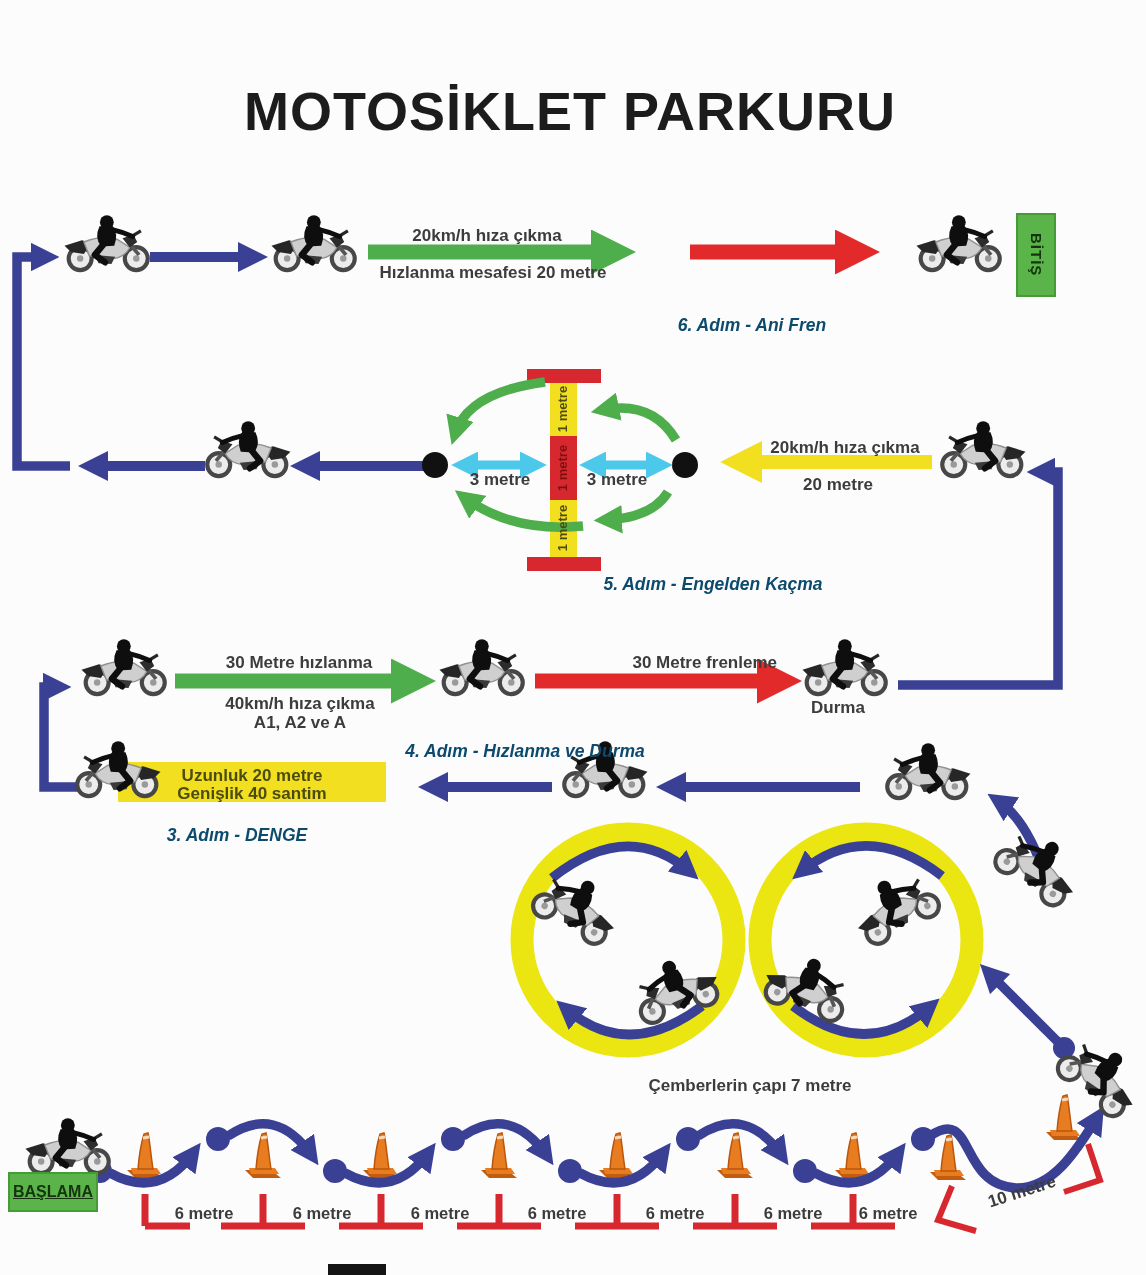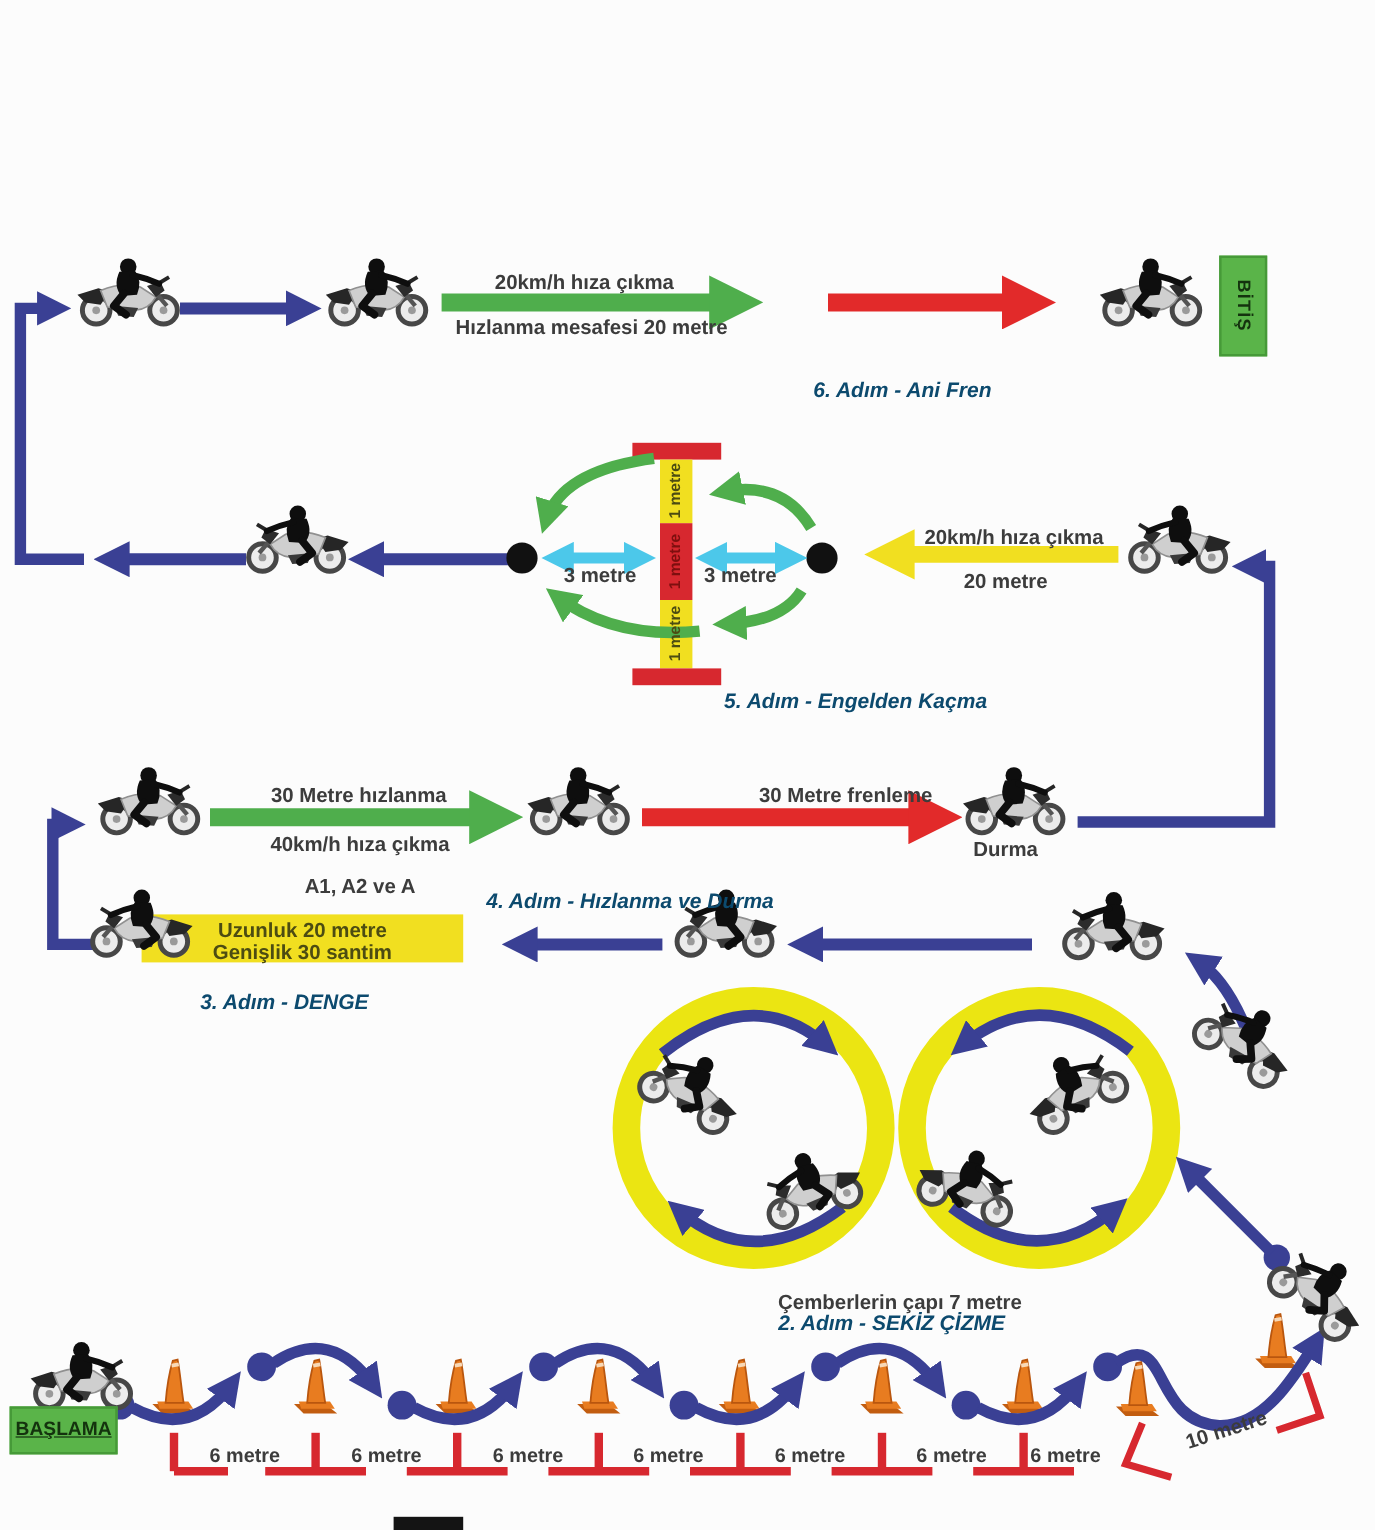--- a/index.html
+++ b/index.html
@@ -209,47 +209,47 @@
       <use href="#moto" transform="translate(1042,866) rotate(35) scale(-0.92,0.92) translate(-47,-30)"></use>
       <use href="#moto" transform="translate(580,906) rotate(28) scale(-0.92,0.92) translate(-47,-30)"></use>
       <use href="#moto" transform="translate(677,986) rotate(-18) scale(-0.92,0.92) translate(-47,-30)"></use>
       <use href="#moto" transform="translate(892,906) rotate(-28) scale(0.92,0.92) translate(-47,-30)"></use>
       <use href="#moto" transform="translate(806,984) rotate(18) scale(0.92,0.92) translate(-47,-30)"></use>
       <use href="#moto" transform="translate(1104,1076) rotate(40) scale(-0.92,0.92) translate(-47,-30)"></use>
       <use href="#moto" transform="translate(66,1145) scale(0.92,0.92) translate(-47,-30)"></use>
     </g>
   </svg>
 
+  <div class="title">MOTOSİKLET PARKURU</div>
 
   <div class="lbl" style="left:367px;top:226px;width:240px;">20km/h hıza çıkma</div>
   <div class="lbl" style="left:353px;top:263px;width:280px;">Hızlanma mesafesi 20 metre</div>
   <div class="lbl step-name" style="left:652px;top:279px;width:200px;">6. Adım - Ani Fren</div>
   <div class="flag-box finish-box">BİTİŞ</div>
 
   <div class="lbl" style="left:725px;top:438px;width:240px;">20km/h hıza çıkma</div>
   <div class="lbl" style="left:738px;top:475px;width:200px;">20 metre</div>
   <div class="lbl" style="left:450px;top:470px;width:100px;">3 metre</div>
   <div class="lbl" style="left:567px;top:470px;width:100px;">3 metre</div>
   <div class="seg-lbl seg-yellow" style="left:531px;top:401px;">1 metre</div>
   <div class="seg-lbl seg-red" style="left:531px;top:460px;">1 metre</div>
   <div class="seg-lbl seg-yellow" style="left:531px;top:520px;">1 metre</div>
   <div class="lbl step-name" style="left:593px;top:538px;width:240px;">5. Adım - Engelden Kaçma</div>
 
   <div class="lbl" style="left:179px;top:653px;width:240px;">30 Metre hızlanma</div>
   <div class="lbl" style="left:180px;top:694px;width:240px;">40km/h hıza çıkma</div>
-  <div class="lbl" style="left:200px;top:713px;width:200px;margin-top:16px;">A1, A2 ve A</div>
+  <div class="lbl" style="left:200px;top:713px;width:200px;">A1, A2 ve A</div>
   <div class="lbl step-name" style="left:385px;top:705px;width:280px;">4. Adım - Hızlanma ve Durma</div>
   <div class="lbl" style="left:537px;top:653px;width:240px;text-align:right;">30 Metre frenleme</div>
   <div class="lbl" style="left:788px;top:698px;width:100px;">Durma</div>
 
   <div class="lbl" style="left:120px;top:766px;width:264px;color:#4c4c12;">Uzunluk 20 metre</div>
-  <div class="lbl" style="left:120px;top:784px;width:264px;color:#4c4c12;">Genişlik 30 santim</div>
+  <div class="lbl" style="left:120px;top:784px;width:264px;color:#4c4c12;">Genişlik 40 santim</div>
   <div class="lbl step-name" style="left:137px;top:789px;width:200px;font-style:italic;">3. Adım - DENGE</div>
 
-  <div class="lbl step-name" style="left:593px;top:1056px;width:300px;">2. Adım - SEKİZ ÇİZME</div>
   <div class="lbl" style="left:600px;top:1076px;width:300px;font-weight:600;text-align:center;">Çemberlerin çapı 7 metre</div>
 
   <div class="flag-box start-box">BAŞLAMA</div>
   <div class="lbl" style="left:159px;top:1204px;width:90px;font-size:16.5px;">6 metre</div>
   <div class="lbl" style="left:277px;top:1204px;width:90px;font-size:16.5px;">6 metre</div>
   <div class="lbl" style="left:395px;top:1204px;width:90px;font-size:16.5px;">6 metre</div>
   <div class="lbl" style="left:512px;top:1204px;width:90px;font-size:16.5px;">6 metre</div>
   <div class="lbl" style="left:630px;top:1204px;width:90px;font-size:16.5px;">6 metre</div>
   <div class="lbl" style="left:748px;top:1204px;width:90px;font-size:16.5px;">6 metre</div>
   <div class="lbl" style="left:843px;top:1204px;width:90px;font-size:16.5px;">6 metre</div>

